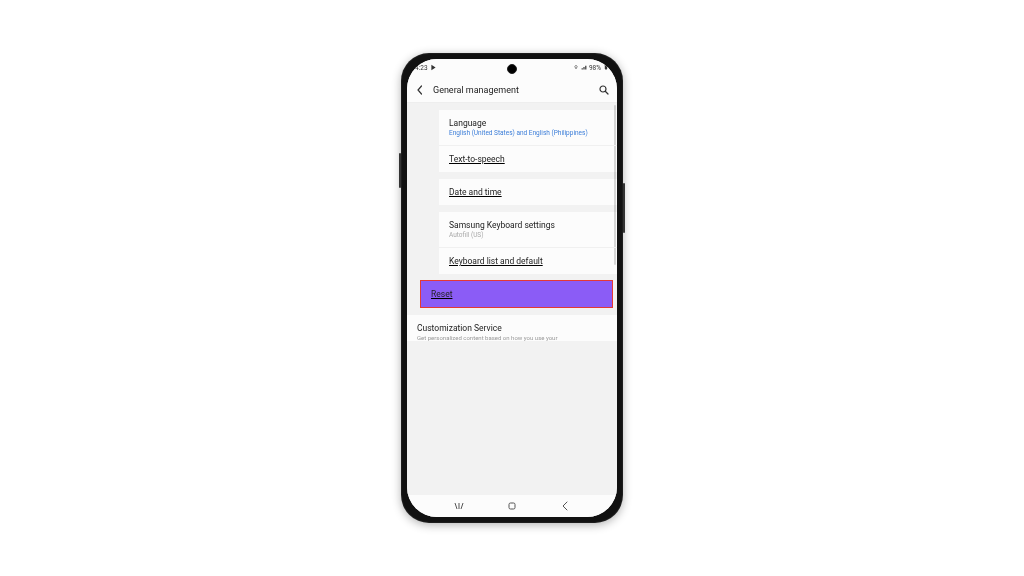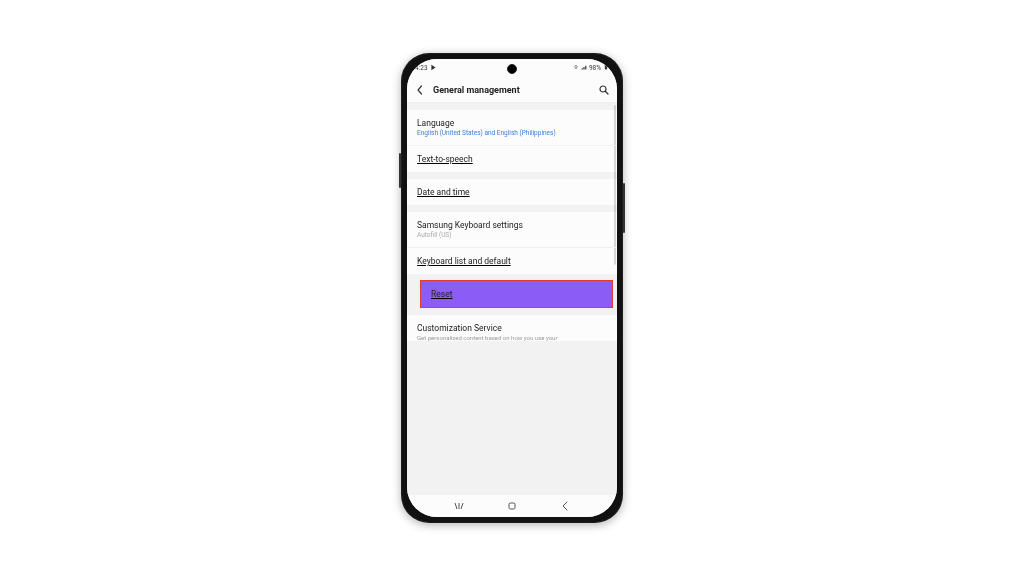--- a/index.html
+++ b/index.html
@@ -82,37 +82,38 @@
     display: flex;
     align-items: center;
     padding: 0 8px;
     gap: 8px;
     border-bottom: 1px solid #eee;
   }
   .header-title {
     font-size: 9px;
     color: #222;
     flex: 1;
-    font-weight: 700;
+    font-weight: 400;
   }
   .back-icon, .search-icon {
     width: 10px;
     height: 10px;
     display: flex;
     align-items: center;
     justify-content: center;
   }
   .content {
     flex: 1;
     overflow: hidden;
     background: #f2f2f2;
   }
   .group {
     background: #fcfcfc;
     margin-top: 7px;
+    margin-left: 32px;
   }
   .group:first-child { margin-top: 0; }
   .item {
     padding: 8px 10px;
     border-bottom: 1px solid #f0f0f0;
     position: relative;
   }
   .item:last-child { border-bottom: none; text-decoration: underline; }
   .item-title {
     font-size: 8.5px;

